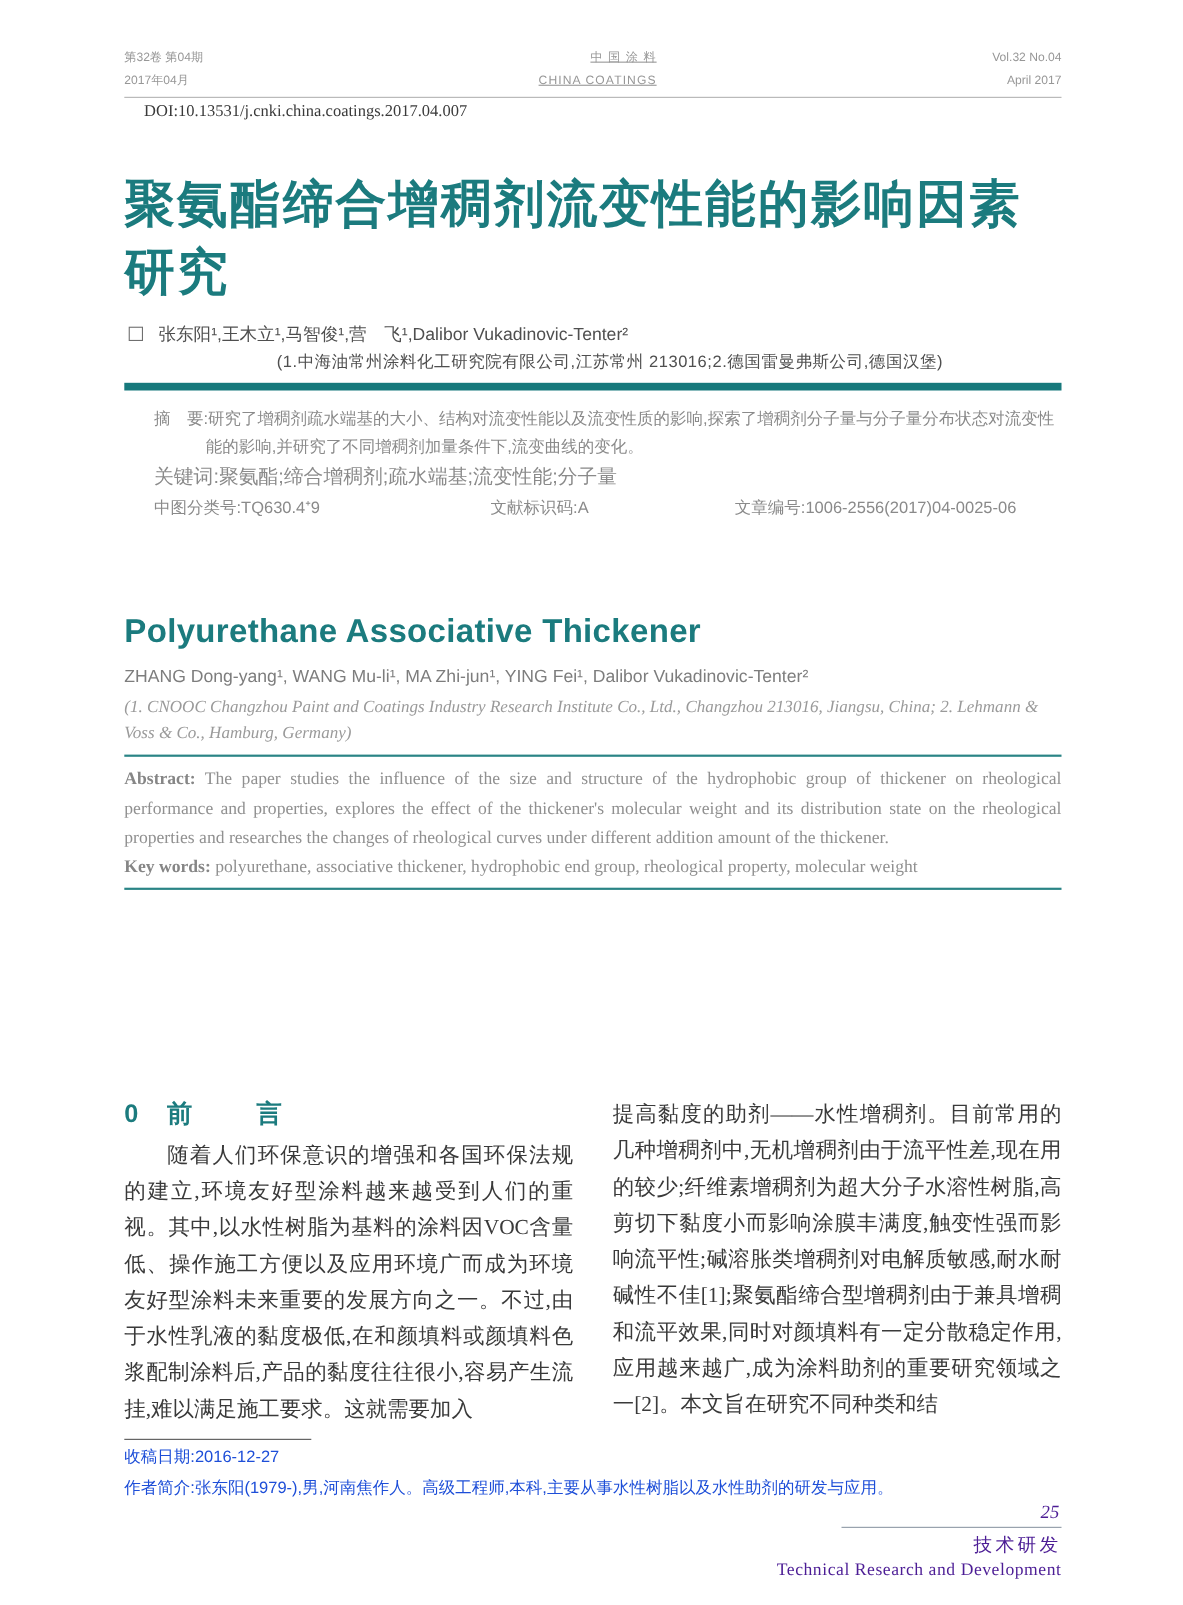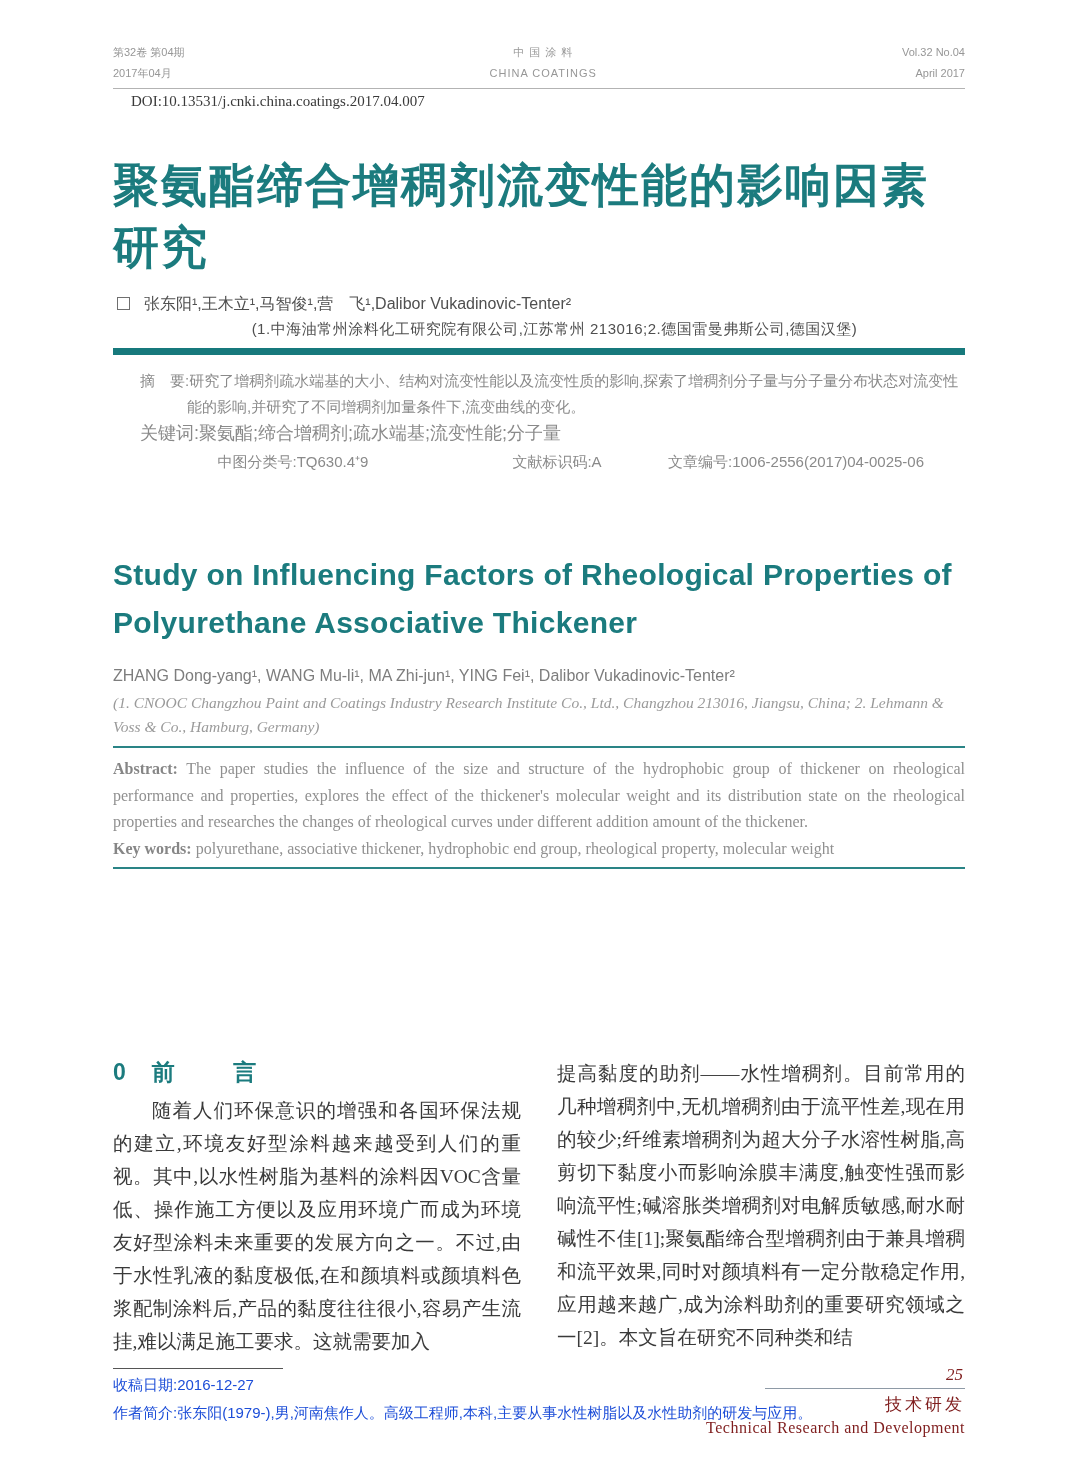--- a/index.html
+++ b/index.html
@@ -14,21 +14,21 @@
   .page {
     position: absolute; inset: 0;
     padding: 42px 110px 0 113px;
   }
   
   .jheader {
     display: flex; justify-content: space-between; align-items: flex-start;
     color: #979797; font-size: 11px; line-height: 21px;
   }
   .jheader .col { white-space: nowrap; }
-  .jheader .center { text-align: center; letter-spacing: 1px; }
+  .jheader .center { text-align: right; letter-spacing: 1px; text-decoration: underline; }
   .jheader .right { text-align: right; }
   .header-rule { border: none; border-top: 1.5px solid #b3b3b3; margin-top: 4px; }
   .doi-line {
     font-family: "Liberation Serif", serif;
     font-size: 15px; color: #3a3a3a; margin-top: 4px; margin-left: 18px;
   }
   
   .title-cn {
     margin-top: 44px;
     color: #1b7b7e;
@@ -56,31 +56,30 @@
   .abstract-cn {
     margin-top: 13px; margin-left: 27px;
     color: #8a8a8a; font-size: 15px; line-height: 26px;
   }
   .abstract-cn .hang { padding-left: 47px; text-indent: -47px; }
   .kw-line { margin-left: 27px; color: #8a8a8a; font-size: 18px; line-height: 26px; }
   .clc-line {
     margin-left: 27px; margin-top: 3px;
     color: #8a8a8a; font-size: 15px; line-height: 26px;
     display: flex;
-    text-align: center;
   }
   .clc-line .seg1 { width: 306px; }
   .clc-line .seg2 { width: 222px; }
   
   .title-en {
     margin-top: 76px;
     color: #1b7b7e; font-size: 30px; font-weight: bold;
     line-height: 48px; letter-spacing: 0.3px;
   }
-  .authors-en { margin-top: 20px; font-size: 16px; color: #7d7d7d; }
+  .authors-en { margin-top: 8px; font-size: 16px; color: #7d7d7d; }
   .affil-en {
     margin-top: 6px;
     font-family: "Liberation Serif", serif; font-style: italic;
     font-size: 15.5px; color: #9a9a9a; line-height: 24px;
   }
   .teal-line { border: none; border-top: 2px solid #2a8486; margin-top: 7px; }
   
   .abstract-en {
     margin-top: 8px;
     font-family: "Liberation Serif", serif;
@@ -113,21 +112,21 @@
   .para.indent { text-indent: 2em; }
   
   .footnote { margin-top: 10px; }
   .footnote-rule { border: none; border-top: 1.5px solid #555; width: 170px; }
   .footnote .fline { font-size: 15px; color: #1d4ed8; line-height: 25px; margin-top: 3px; }
   
   .pfooter {
     position: absolute; right: 110px; bottom: 22px;
     text-align: right;
     font-family: "Liberation Serif", serif;
-    color: #7f1d1d;
+    color: #4c1d95;
   }
   .pfooter .pageno { font-size: 17px; font-style: italic; padding-right: 2px; }
   .pfooter-rule { border: none; border-top: 1.5px solid #8e9aa6; width: 200px; margin: 3px 0 4px auto; }
   .pfooter .col-cn { font-size: 17px; letter-spacing: 3px; }
   .pfooter .col-en { font-size: 16px; letter-spacing: 0.5px; margin-top: 3px; }
 </style>
 </head>
 <body>
 
 <div class="page">
@@ -166,21 +165,20 @@
     <div class="hang"><span class="lbl">摘　要:</span><span>研究了增稠剂疏水端基的大小、结构对流变性能以及流变性质的影响,探索了增稠剂分子量与分子量分布状态对流变性能的影响,并研究了不同增稠剂加量条件下,流变曲线的变化。</span></div>
   </div>
   <div class="kw-line"><span>关键词:</span><span>聚氨酯;缔合增稠剂;疏水端基;流变性能;分子量</span></div>
   <div class="clc-line">
     <span class="seg1"><span>中图分类号:</span><span>TQ630.4⁺9</span></span>
     <span class="seg2"><span>文献标识码:</span><span>A</span></span>
     <span class="seg3"><span>文章编号:</span><span>1006-2556(2017)04-0025-06</span></span>
   </div>
 
   <div class="title-en">
-    <div>Study on Influencing Factors of Rheological Properties of</div>
     <div>Polyurethane Associative Thickener</div>
   </div>
   <div class="authors-en">ZHANG Dong-yang¹, WANG Mu-li¹, MA Zhi-jun¹, YING Fei¹, Dalibor Vukadinovic-Tenter²</div>
   <div class="affil-en">(1. CNOOC Changzhou Paint and Coatings Industry Research Institute Co., Ltd., Changzhou 213016, Jiangsu, China; 2. Lehmann &amp; Voss &amp; Co., Hamburg, Germany)</div>
 
   <hr class="teal-line">
 
   <div class="abstract-en"><span class="lbl">Abstract:</span><span> The paper studies the influence of the size and structure of the hydrophobic group of thickener on rheological performance and properties, explores the effect of the thickener's molecular weight and its distribution state on the rheological properties and researches the changes of rheological curves under different addition amount of the thickener.</span></div>
   <div class="kw-en"><span class="lbl">Key words:</span><span>  polyurethane, associative thickener, hydrophobic end group, rheological property, molecular weight</span></div>
 

